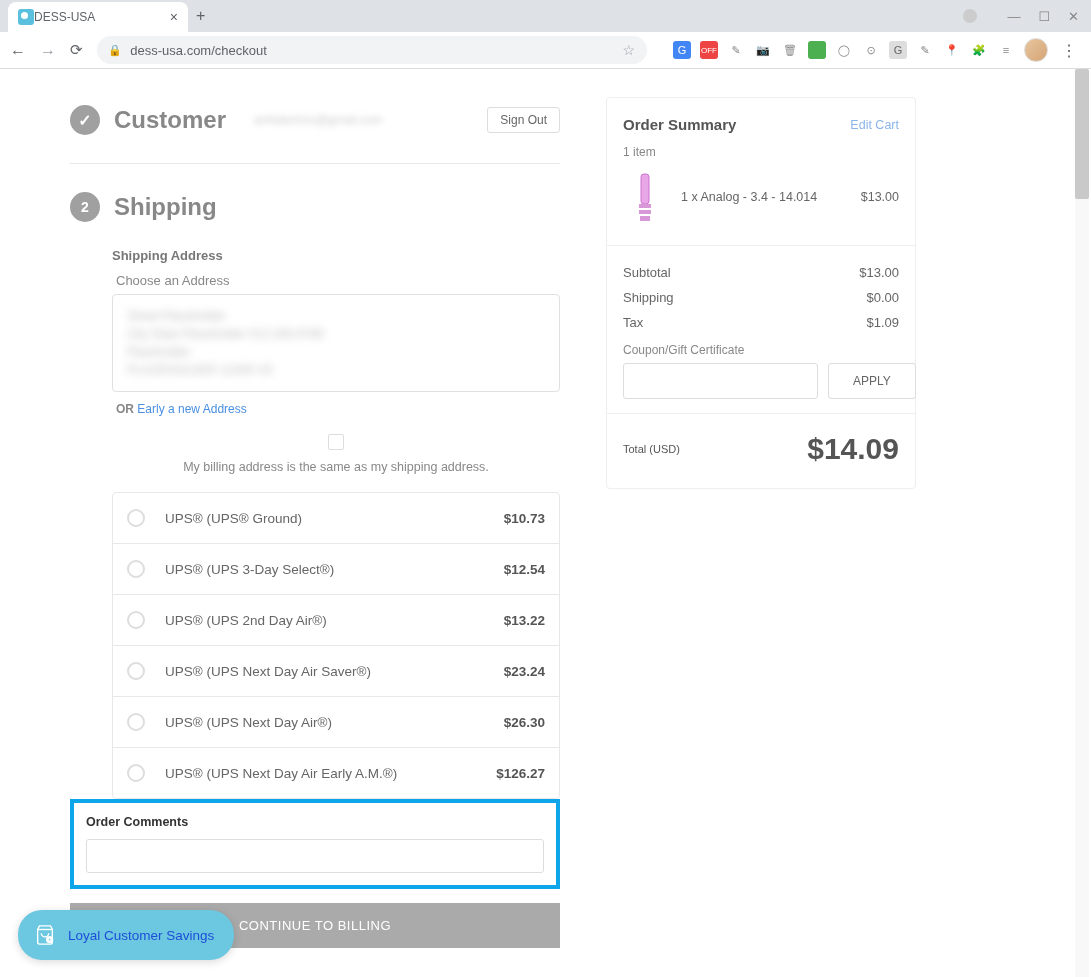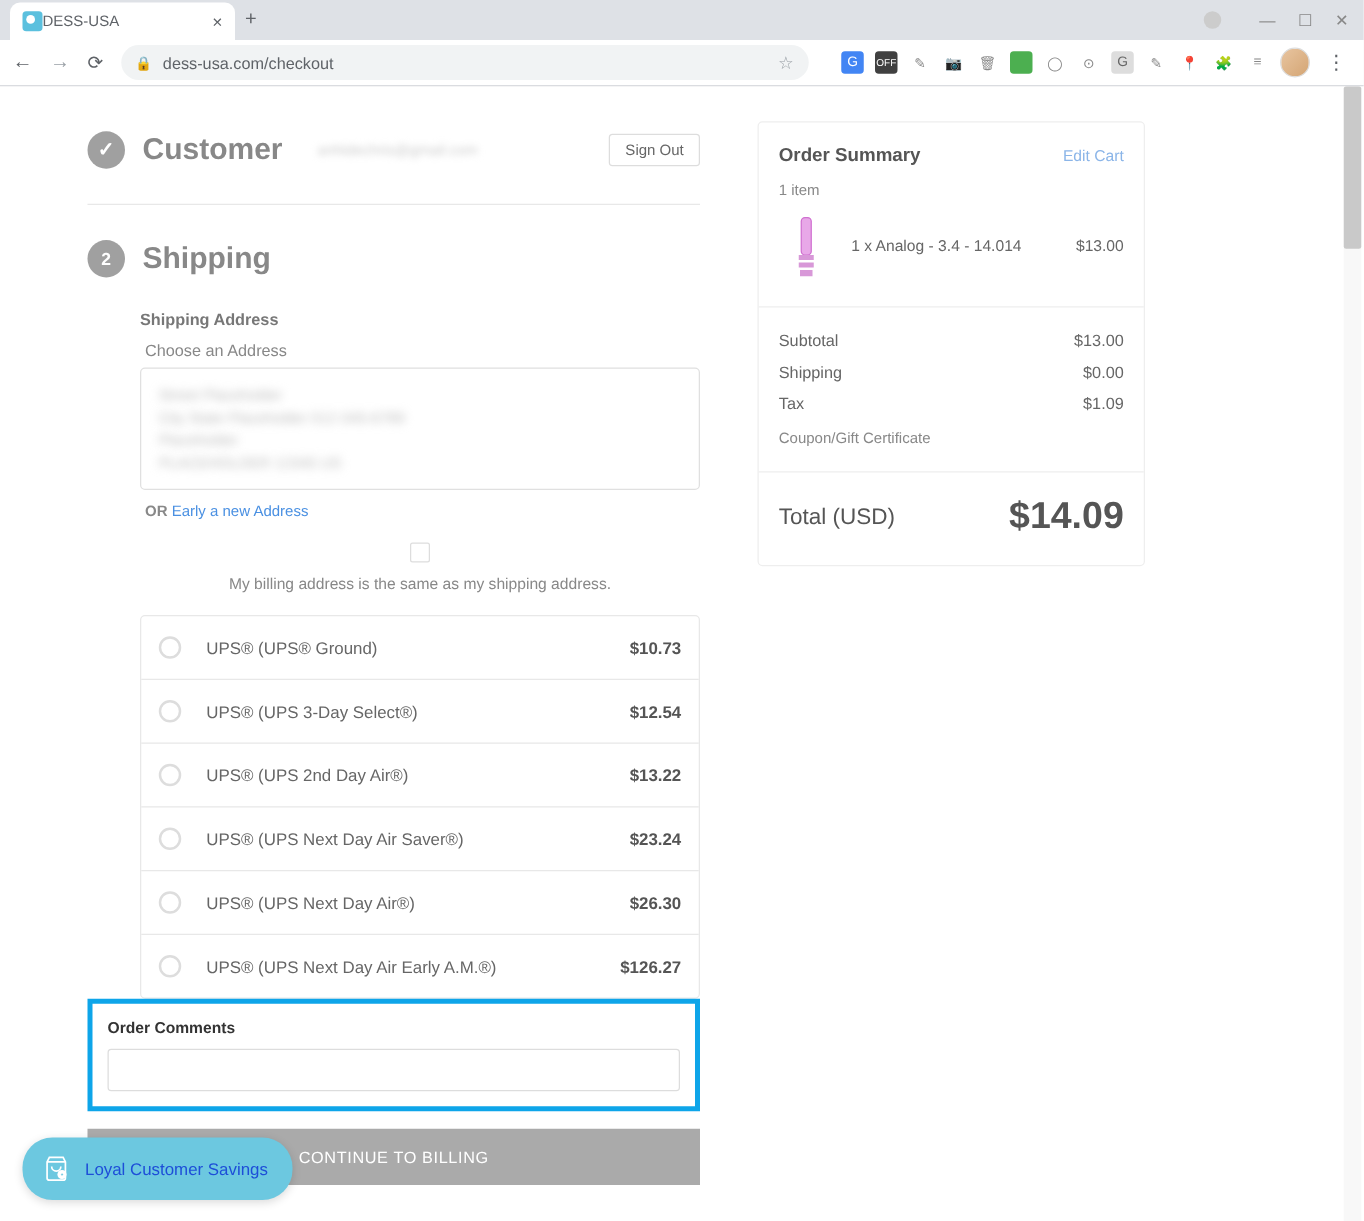--- a/index.html
+++ b/index.html
@@ -84,21 +84,21 @@
 .item-thumb svg { width: 24px; height: 50px; }
 .item-name { font-size: 12.5px; color: #666; flex: 1; }
 .item-price { font-size: 12.5px; color: #666; }
 .totals { border-top: 1px solid #eee; padding: 14px 16px; }
 .total-row { display: flex; justify-content: space-between; font-size: 13px; color: #666; padding: 5px 0; }
 .coupon-label { font-size: 12px; color: #888; margin: 8px 0 6px 0; }
 .coupon-row { display: flex; gap: 10px; }
 .coupon-input { flex: 1; border: 1px solid #ddd; border-radius: 3px; height: 36px; padding: 0 8px; }
 .apply-btn { border: 1px solid #ddd; background: #fff; padding: 0 24px; height: 36px; font-size: 12px; color: #666; border-radius: 3px; cursor: pointer; }
 .grand { border-top: 1px solid #eee; padding: 18px 16px 22px 16px; display: flex; justify-content: space-between; align-items: center; }
-.grand-label { font-size: 18px; color: #555; }
+.grand-label { font-size: 11px; color: #555; }
 .grand-amount { font-size: 30px; font-weight: 600; color: #555; }
 
 
 .loyalty-pill { position: absolute; bottom: 18px; left: 18px; background: #6cc8e0; color: #1d4ed8; border-radius: 24px; padding: 12px 20px 12px 14px; display: flex; align-items: center; gap: 10px; font-size: 13.5px; box-shadow: 0 2px 8px rgba(0,0,0,0.15); cursor: pointer; }
 .loyalty-icon { width: 26px; height: 26px; display: flex; align-items: center; justify-content: center; }
 </style>
 </head>
 <body>
 
 <div class="browser-chrome">
@@ -120,21 +120,21 @@
     <span class="nav-arrow active">←</span>
     <span class="nav-arrow">→</span>
     <span class="reload">⟳</span>
     <div class="url-box">
       <span class="lock-icon">🔒</span>
       <span>dess-usa.com/checkout</span>
       <span class="star-icon">☆</span>
     </div>
     <div class="ext-icons">
       <div class="ext-icon" style="background:#4285f4;color:#fff">G</div>
-      <div class="ext-icon" style="background:#404040;color:#fff;font-size:8px;">OFF</div>
+      <div class="ext-icon" style="background:#ef4444;color:#fff;font-size:8px;">OFF</div>
       <div class="ext-icon" style="color:#888">✎</div>
       <div class="ext-icon" style="color:#888">📷</div>
       <div class="ext-icon" style="color:#888">🗑</div>
       <div class="ext-icon" style="background:#4caf50;border-radius:3px"></div>
       <div class="ext-icon" style="color:#888">◯</div>
       <div class="ext-icon" style="color:#888">⊙</div>
       <div class="ext-icon" style="background:#ddd;color:#666">G</div>
       <div class="ext-icon" style="color:#888">✎</div>
       <div class="ext-icon" style="color:#fbbc04">📍</div>
       <div class="ext-icon" style="color:#555">🧩</div>
@@ -255,20 +255,24 @@
           </div>
           <div class="total-row">
             <span>Shipping</span>
             <span>$0.00</span>
           </div>
           <div class="total-row">
             <span>Tax</span>
             <span>$1.09</span>
           </div>
           <div class="coupon-label">Coupon/Gift Certificate</div>
+          <div class="coupon-row">
+            <input class="coupon-input" type="text" style="">
+            <button class="apply-btn">APPLY</button>
+          </div>
         </div>
         <div class="grand">
           <span class="grand-label">Total (USD)</span>
           <span class="grand-amount">$14.09</span>
         </div>
       </div>
     </div>
   </div>
 
   <div class="loyalty-pill">

